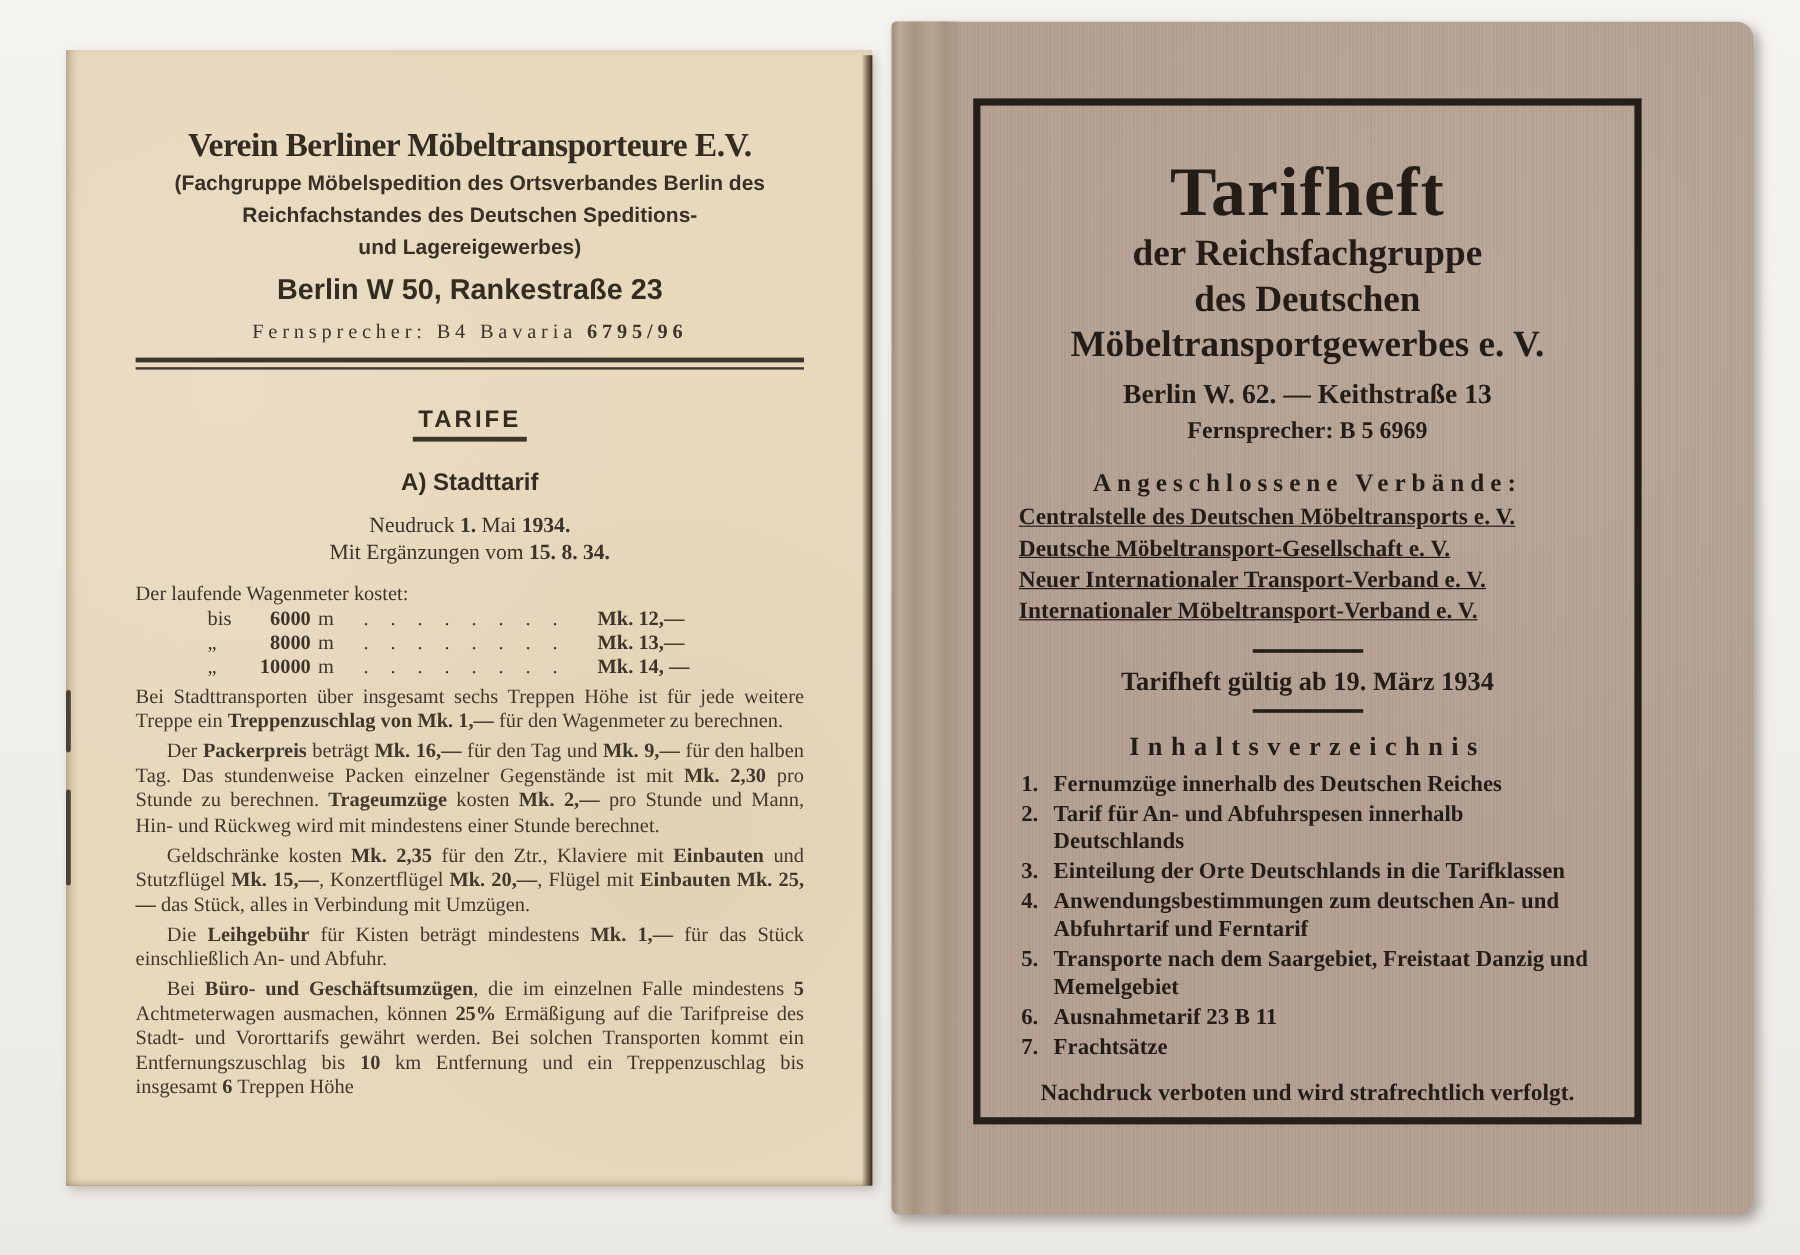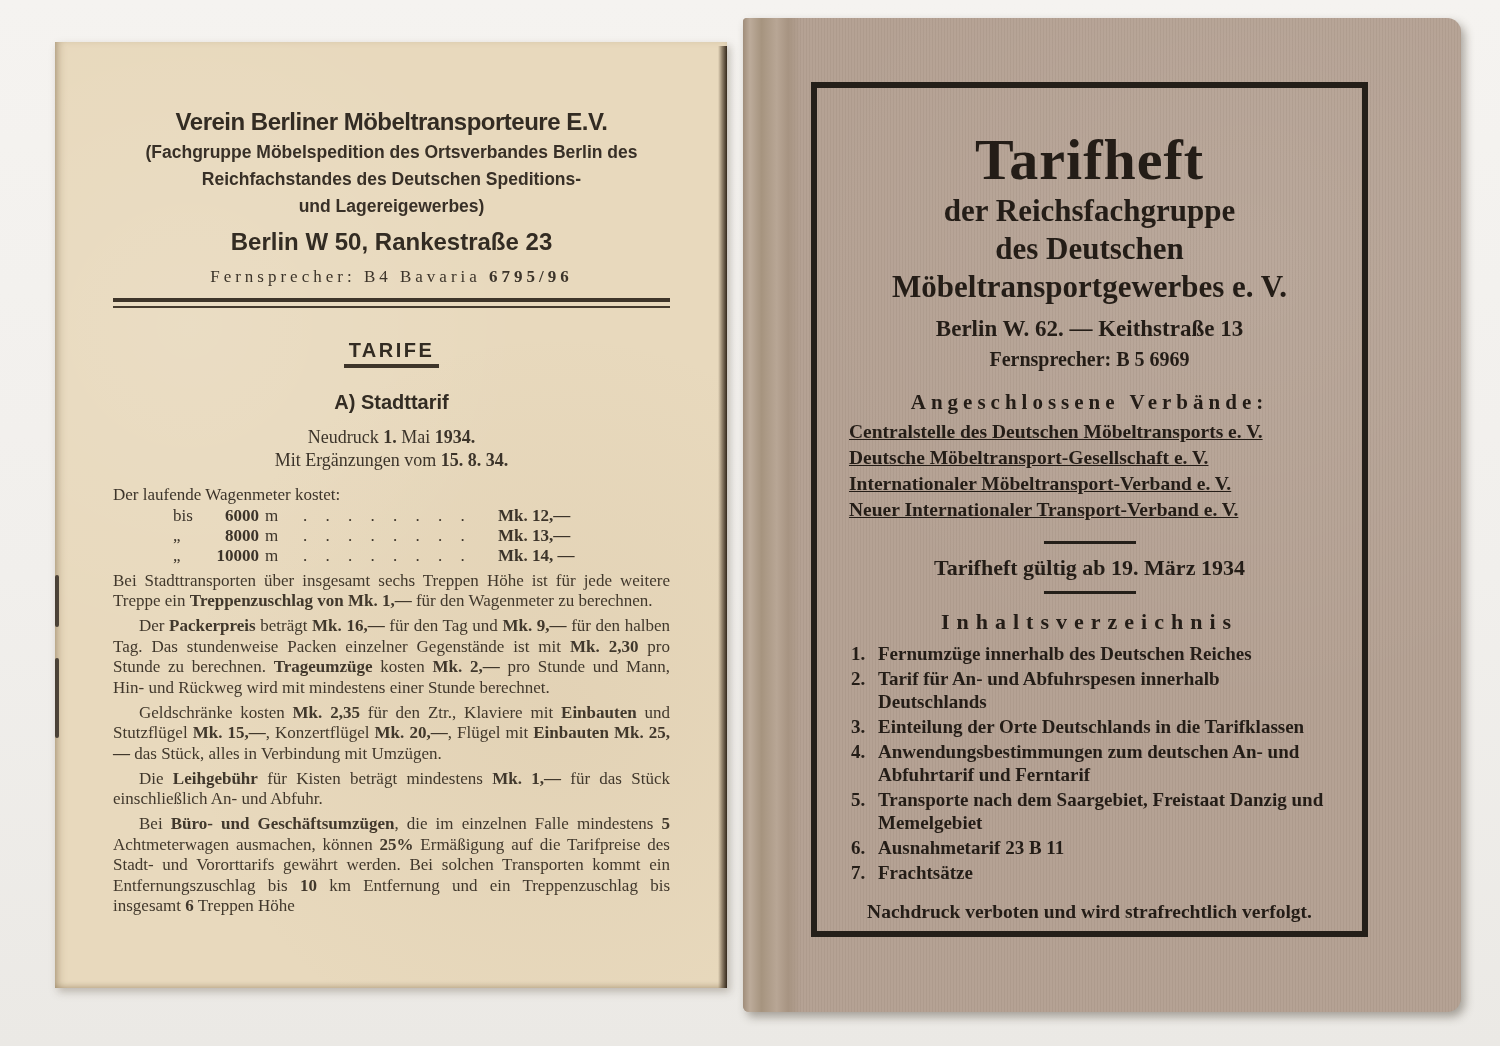--- a/index.html
+++ b/index.html
@@ -16,21 +16,21 @@
       radial-gradient(circle at 75% 70%, rgba(160,130,90,0.08), transparent 45%),
       #e8d9bd;
     box-shadow:3px 4px 8px rgba(100,88,72,0.35), inset 7px 0 10px -5px rgba(120,98,66,0.55), inset 0 -4px 6px -3px rgba(120,98,66,0.4);
   }
   .lb-edge-right{position:absolute;right:0;top:4px;bottom:0;width:9px;
     background:linear-gradient(90deg, rgba(47,36,25,0) 0%, rgba(74,58,40,0.55) 45%, #35291c 100%);}
   .lb-staple{position:absolute;left:0;width:4px;background:#2c241e;border-radius:2px;opacity:.8;}
   .lb-staple-1{top:533px;height:52px;}
   .lb-staple-2{top:616px;height:80px;}
   .lb-content{position:relative;padding:64px 57px 0 58px;text-align:center;color:#3c342a;}
-  .lb-orgname{margin:0;font-family:Liberation Sans, sans-serif;font-weight:700;font-size:24px;line-height:32px;letter-spacing:-0.5px;white-space:nowrap;color:#332c23;}
+  .lb-orgname{margin:0;font-family:Liberation Serif, serif;font-weight:700;font-size:28px;line-height:32px;letter-spacing:-0.5px;white-space:nowrap;color:#332c23;}
   .lb-sub{margin:2px 0 0;font-family:"Liberation Sans",sans-serif;font-weight:700;font-size:17.5px;line-height:25px;white-space:nowrap;color:#383027;}
   .lb-address{margin:9px 0 0;font-family:"Liberation Sans",sans-serif;font-weight:700;font-size:24px;line-height:28px;color:#332c23;}
   .lb-phone{margin:11px 0 0;font-size:17px;line-height:20px;letter-spacing:4px;color:#3c342a;}
   .lb-rule{margin-top:11px;height:4px;border-top:4px solid #3e352a;border-bottom:2px solid #453b2f;}
   .lb-tarife-wrap{margin-top:30px;}
   .lb-tarife{display:inline-block;font-family:"Liberation Sans",sans-serif;font-weight:700;font-size:20px;line-height:24px;letter-spacing:2.5px;border-bottom:4px solid #3e352a;padding:0 5px 2px;color:#332c23;}
   .lb-stadttarif{margin:22px 0 0;font-family:"Liberation Sans",sans-serif;font-weight:700;font-size:20px;line-height:24px;color:#332c23;}
   .lb-note{margin:12px 0 0;font-size:18px;line-height:23px;}
   .lb-note2{margin:0;font-size:18px;line-height:23px;}
   .lb-intro{margin:12px 0 0;text-align:left;font-size:17px;line-height:21px;}
@@ -148,22 +148,22 @@
         <div class="rb-sub">der Reichsfachgruppe</div>
         <div class="rb-sub">des Deutschen</div>
         <div class="rb-sub">Möbeltransportgewerbes e. V.</div>
         <div class="rb-address">Berlin W. 62. — Keithstraße 13</div>
         <div class="rb-phone">Fernsprecher: B 5 6969</div>
 
         <div class="rb-assoc-h">Angeschlossene Verbände:</div>
         <div class="rb-assoc">
           <div>Centralstelle des Deutschen Möbeltransports e. V.</div>
           <div>Deutsche Möbeltransport-Gesellschaft e. V.</div>
+          <div>Neuer Internationaler Transport-Verband e. V.</div>
           <div>Internationaler Möbeltransport-Verband e. V.</div>
-          <div>Neuer Internationaler Transport-Verband e. V.</div>
         </div>
 
         <div class="rb-rule"></div>
         <div class="rb-validity">Tarifheft gültig ab 19. März 1934</div>
         <div class="rb-rule2"></div>
 
         <div class="rb-toc-h">Inhaltsverzeichnis</div>
         <div class="rb-toc">
           <div class="toc-item">
             <span class="toc-num">1.</span>

